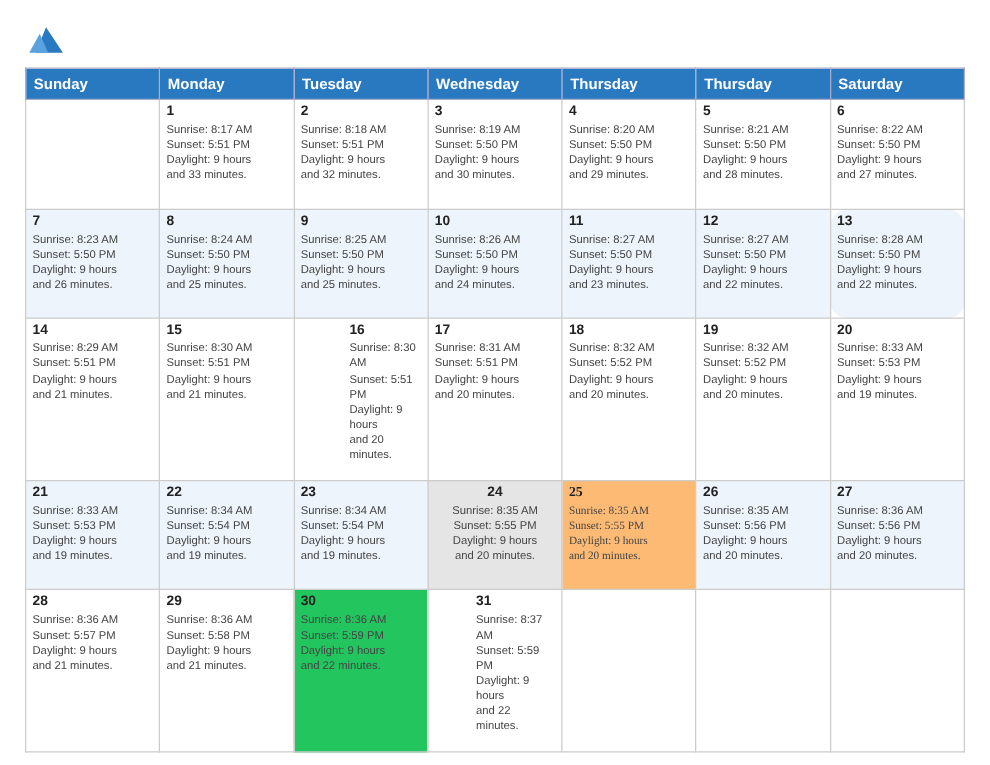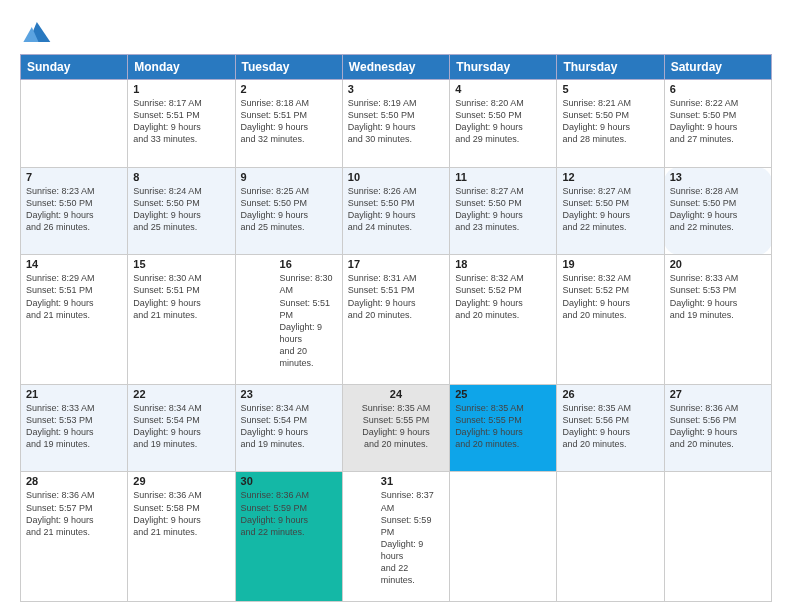--- a/index.html
+++ b/index.html
@@ -308,21 +308,21 @@
 Daylight: 9 hours
 and 19 minutes.</div>
           </td>
           <td style="background-color: #e5e5e5; text-align: center;">
             <span class="day-num">24</span>
             <div class="cell-info" style="white-space: pre-line;">Sunrise: 8:35 AM
 Sunset: 5:55 PM
 Daylight: 9 hours
 and 20 minutes.</div>
           </td>
-          <td style="background-color: #0ea5e9;">
+          <td style="background-color: #fdba74; font-family: Liberation Serif, serif;">
             <span class="day-num">25</span>
             <div class="cell-info" style="white-space: pre-line;">Sunrise: 8:35 AM
 Sunset: 5:55 PM
 Daylight: 9 hours
 and 20 minutes.</div>
           </td>
           <td style="background-color: rgb(238, 244, 251);">
             <span class="day-num">26</span>
             <div class="cell-info" style="white-space: pre-line;">Sunrise: 8:35 AM
 Sunset: 5:56 PM
@@ -345,21 +345,21 @@
 Daylight: 9 hours
 and 21 minutes.</div>
           </td>
           <td style="background-color: rgb(255, 255, 255);">
             <span class="day-num">29</span>
             <div class="cell-info" style="white-space: pre-line;">Sunrise: 8:36 AM
 Sunset: 5:58 PM
 Daylight: 9 hours
 and 21 minutes.</div>
           </td>
-          <td style="background-color: #14b8a6; margin-top: 30px;">
+          <td style="background-color: #22c55e; margin-top: 30px;">
             <span class="day-num">30</span>
             <div class="cell-info" style="white-space: pre-line;">Sunrise: 8:36 AM
 Sunset: 5:59 PM
 Daylight: 9 hours
 and 22 minutes.</div>
           </td>
           <td style="background-color: rgb(255, 255, 255); padding-left: 38px;">
             <span class="day-num">31</span>
             <div class="cell-info" style="white-space: pre-line;">Sunrise: 8:37 AM
 Sunset: 5:59 PM

